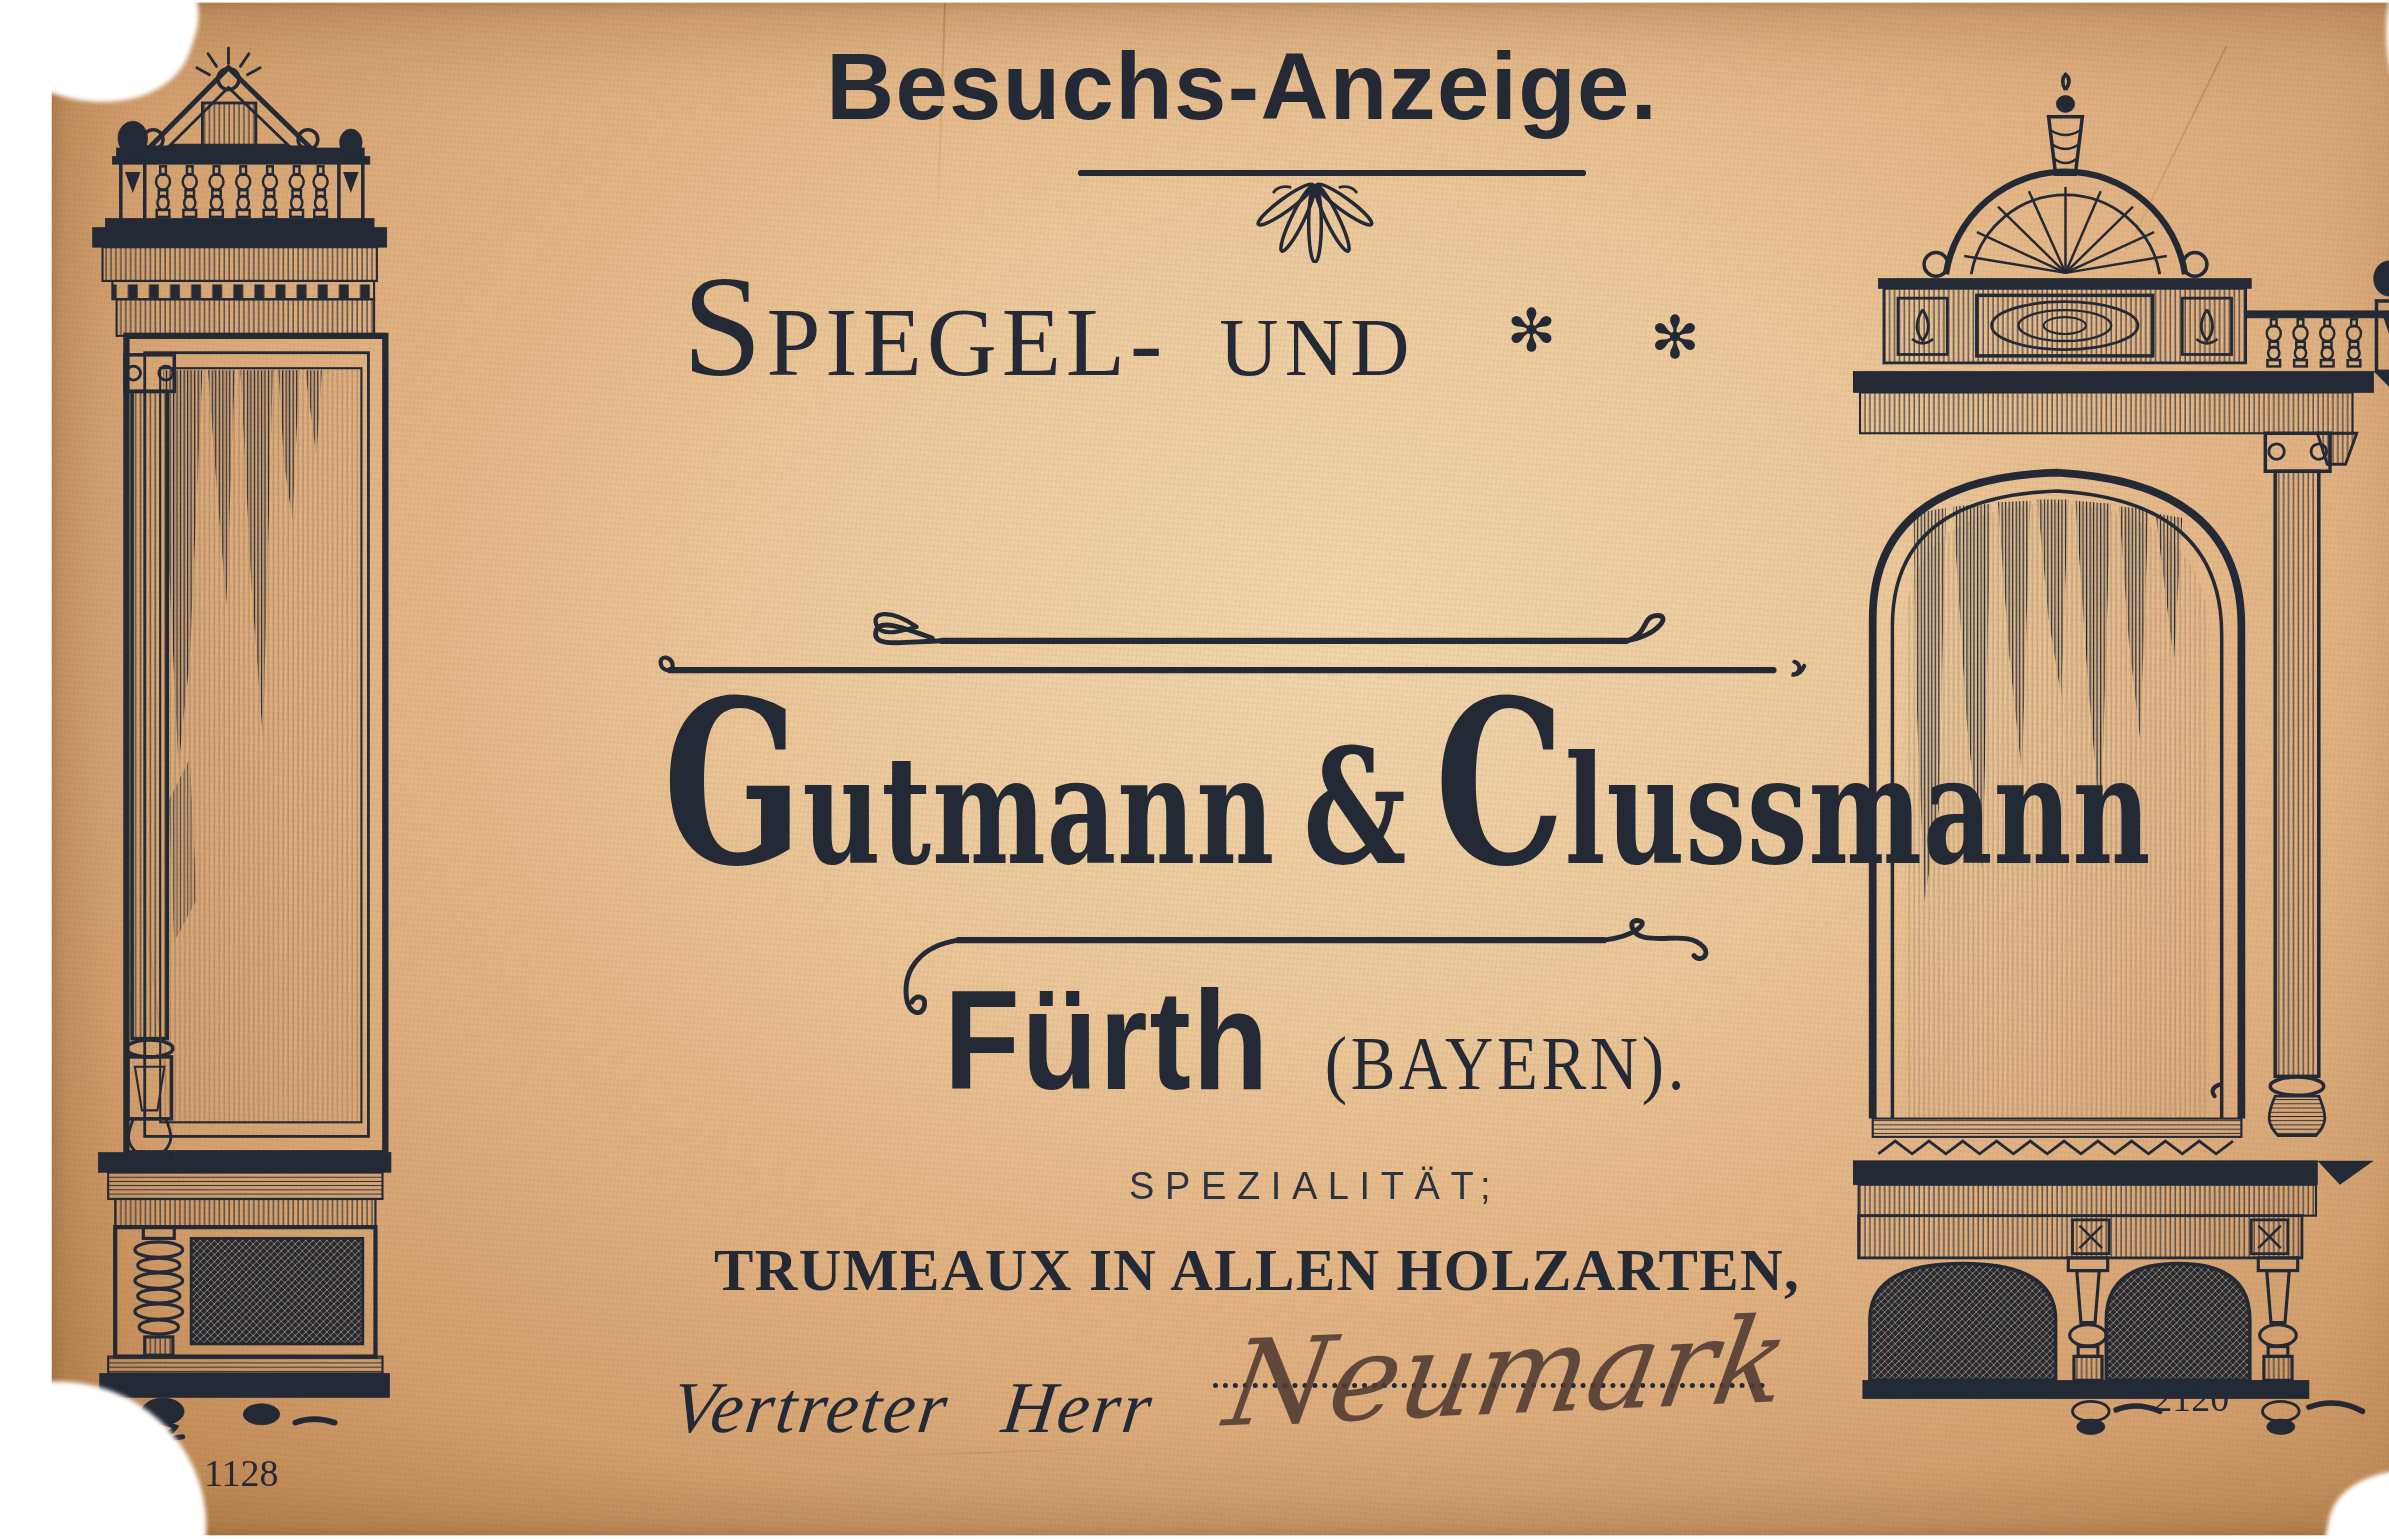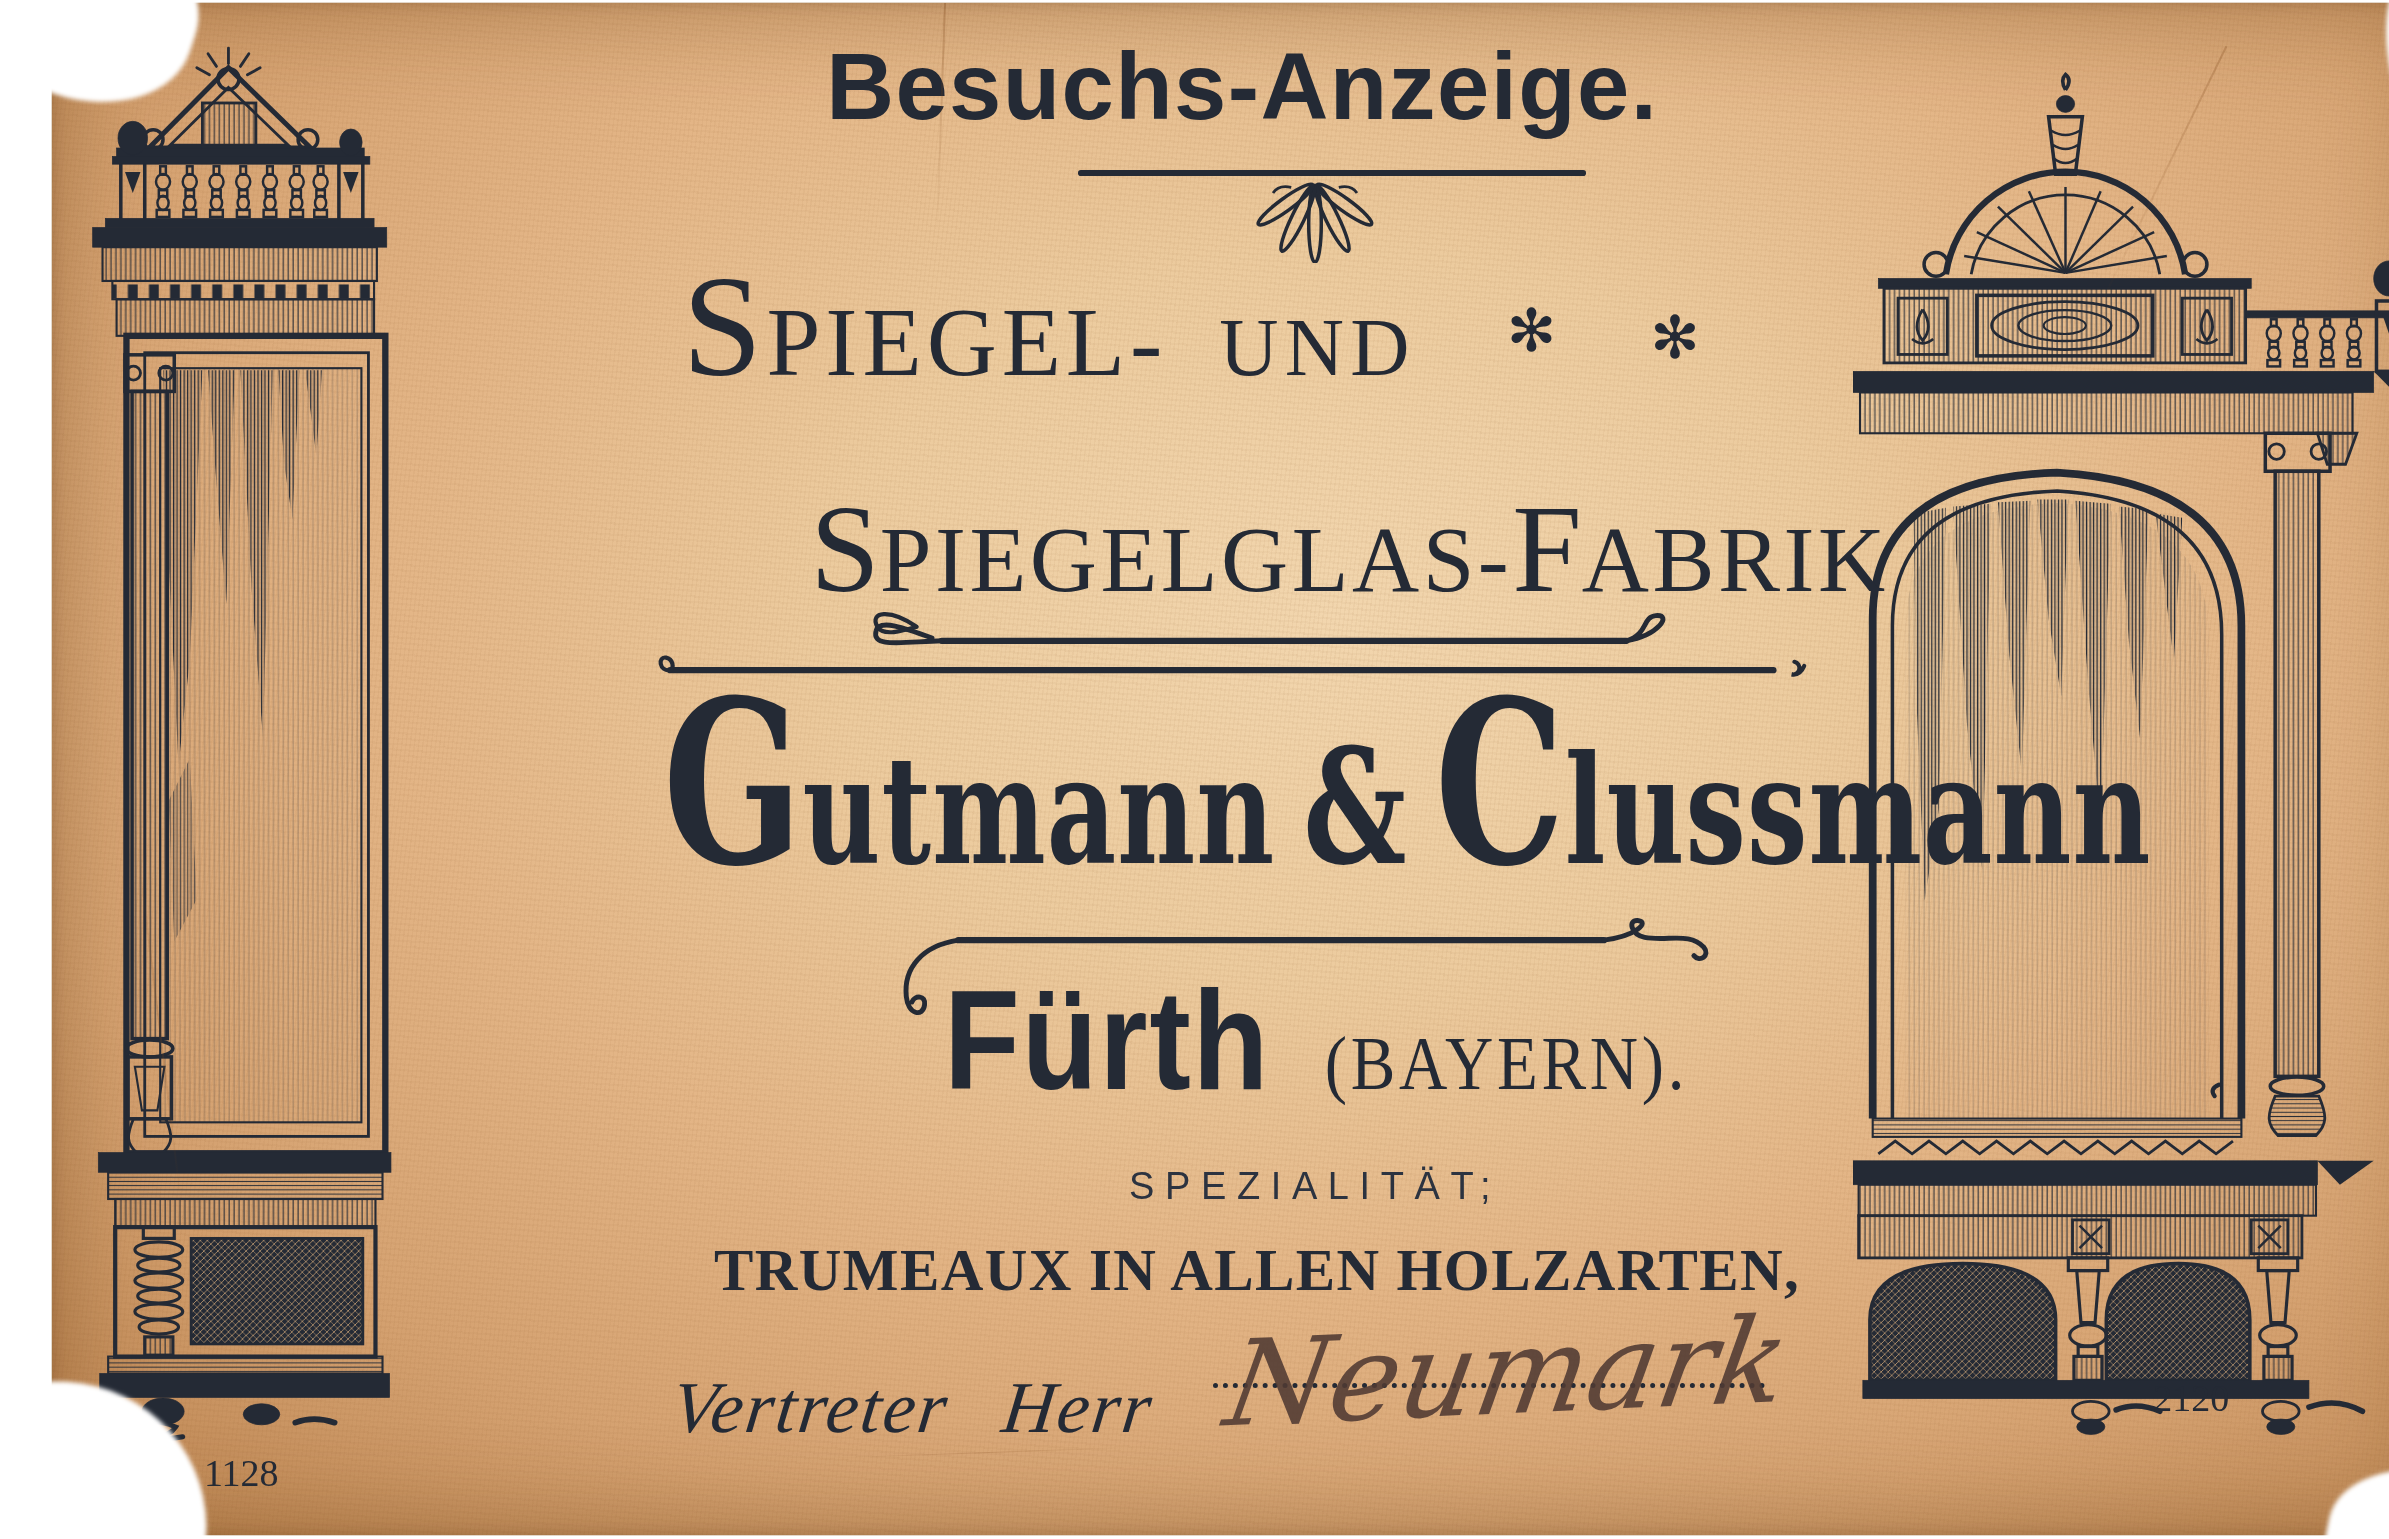--- a/index.html
+++ b/index.html
@@ -378,23 +378,20 @@
         <ellipse rx="9" ry="52" cy="56" transform="rotate(26)"></ellipse>
         <ellipse rx="9" ry="48" cy="52" transform="rotate(54)"></ellipse>
         <path d="M-34,6 q-18,-4 -26,8 M34,6 q18,-4 26,8" stroke-width="4"></path>
       </g>
     </svg>
 
     <div class="abs line-spiegel">
       <span class="big">S</span><span class="rest">PIEGEL-</span><span class="und">UND</span><span class="orn o1">✻</span><span class="orn o2">✻</span>
     </div>
 
-    <div class="abs line-fabrik">
-      <span class="big">S</span><span class="rest">PIEGELGLAS-</span><span class="big">F</span><span class="rest">ABRIK</span>
-    </div>
 
     <svg class="abs rule-upper" width="1196" height="84" viewBox="0 0 1700 120" fill="none" stroke="currentColor" stroke-width="9" stroke-linecap="round">
       <path d="M404,44 H1382"></path>
       <path d="M404,44 C344,46 304,54 310,30 C314,12 352,26 390,40" stroke-width="7"></path>
       <path d="M368,24 C330,-2 300,2 312,24 C320,38 348,30 368,24" stroke-width="6"></path>
       <path d="M1382,44 C1428,36 1448,6 1424,8 C1404,10 1414,34 1382,44" stroke-width="7"></path>
       <path d="M16,86 H1592"></path>
       <path d="M16,86 C0,88 -2,66 10,68 C20,70 22,82 16,86" stroke-width="6"></path>
       <path d="M1622,74 a8,8 0 1 1 -4,18 q12,2 18,-12" stroke-width="6"></path>
     </svg>

